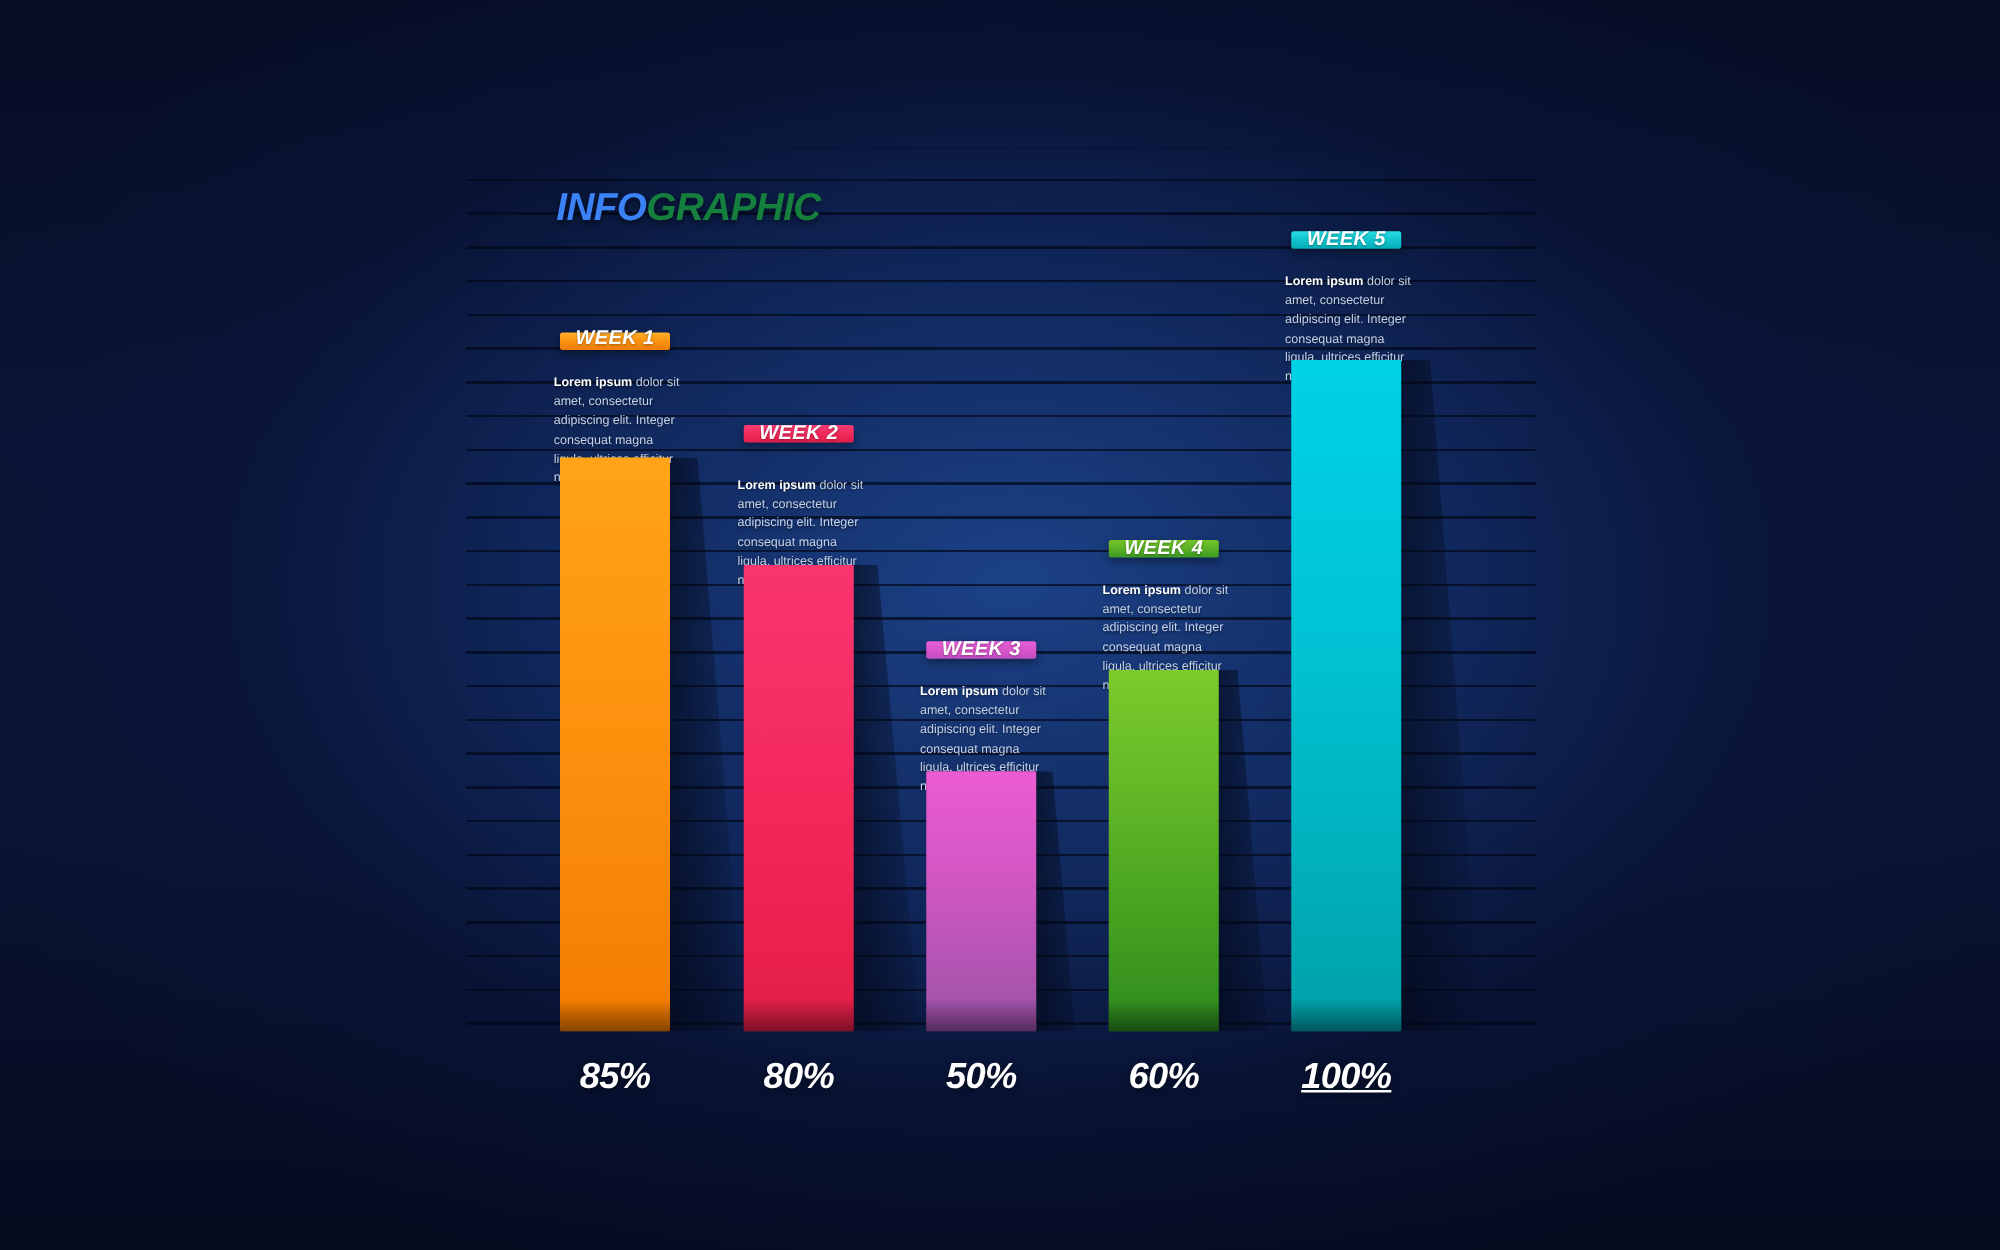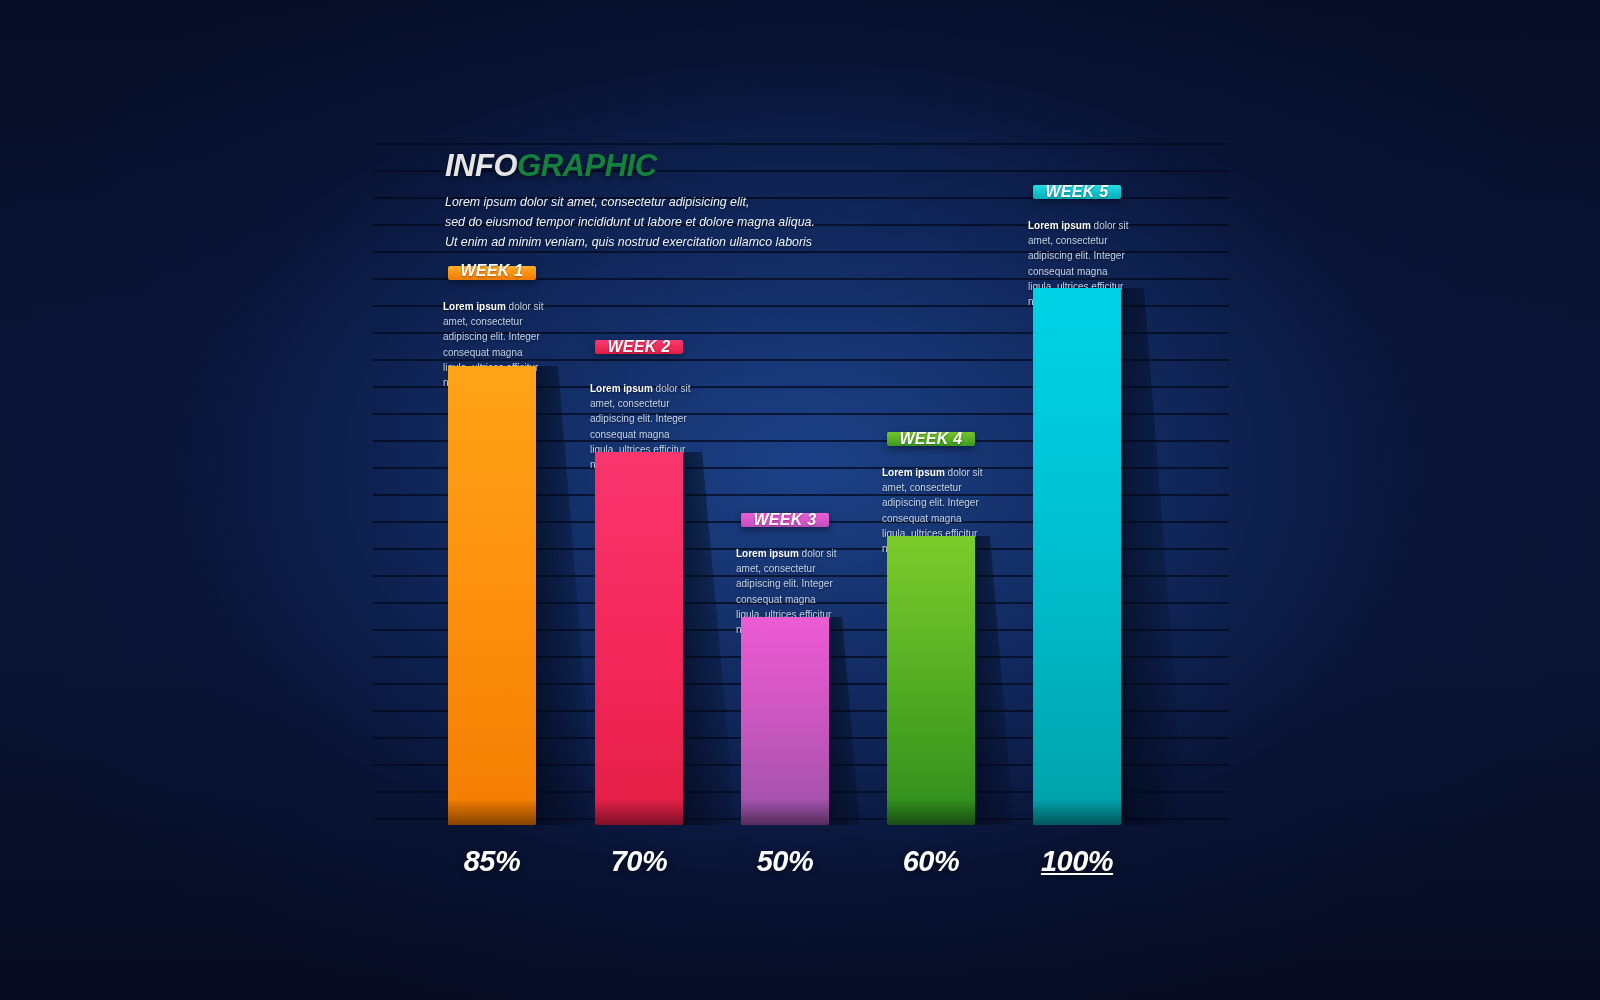--- a/index.html
+++ b/index.html
@@ -45,21 +45,21 @@
   }
 
   
   #header { position:absolute; left:445px; top:150px; width:560px; }
   #title {
     font-size:31px; font-weight:bold; font-style:italic;
     letter-spacing:-0.5px; line-height:1.05;
     text-shadow:0 2px 5px rgba(0,0,0,0.55);
     white-space:nowrap;
   }
-  #title .w { color:#e5e5e5; }
+  #title .w { color:#3b82f6; }
   #title .b { color:#15803d; }
   #subtitle {
     margin-top:9px;
     font-size:12.4px; font-style:italic; font-weight:normal;
     color:#eef3fb; line-height:1.62;
     text-shadow:0 1px 3px rgba(0,0,0,0.55);
     white-space:nowrap;
   }
 
   
@@ -113,25 +113,20 @@
 </head>
 <body>
 
 <div id="stage">
   <div id="stage-fallback"></div>
   <div id="glow"></div>
   <div id="grid"></div>
 
   <div id="header">
     <div id="title"><span class="w">INFO</span><span class="b">GRAPHIC</span></div>
-    <div id="subtitle">
-      <div>Lorem ipsum dolor sit amet, consectetur adipisicing elit,</div>
-      <div>sed do eiusmod tempor incididunt ut labore et dolore magna aliqua.</div>
-      <div>Ut enim ad minim veniam, quis nostrud exercitation ullamco laboris</div>
-    </div>
   </div>
 
   <div class="col">
     <div class="shadow" style="left:536px; top:366px; width:60px; height:459px;
                 clip-path:polygon(0 0, 22px 0, 60px 459px, 0 459px);"></div>
     <div class="badge" style="left:448px; top:266px;
                 background:linear-gradient(180deg,#FFAF2B 0%,#FB9412 45%,#F07C05 100%);align-items:flex-end;">
       <span>WEEK 1</span>
     </div>
     <div class="desc" style="left:443px; top:299px;">
@@ -147,21 +142,21 @@
                 clip-path:polygon(0 0, 20px 0, 54px 373px, 0 373px);"></div>
     <div class="badge" style="left:595px; top:340px;
                 background:linear-gradient(180deg,#F63C74 0%,#F22B5C 48%,#E01E48 100%);">
       <span>WEEK 2</span>
     </div>
     <div class="desc" style="left:590px; top:381px;">
       <b>Lorem ipsum </b><span>dolor sit amet, consectetur adipiscing elit. Integer consequat magna ligula, ultrices efficitur nisi tem</span>
     </div>
     <div class="bar" style="left:595px; top:452px; height:373px;
                 background:linear-gradient(180deg,#F9356E 0%,#F42A5E 45%,#EC2350 75%,#E31E46 100%);"></div>
-    <div class="pct" style="left:574px; top:845px;">70%</div>
+    <div class="pct" style="left:574px; top:845px;">80%</div>
   </div>
 
   <div class="col">
     <div class="shadow" style="left:828px; top:617px; width:46px; height:208px;
                 clip-path:polygon(0 0, 14px 0, 32px 208px, 0 208px);"></div>
     <div class="badge" style="left:741px; top:513px;
                 background:linear-gradient(180deg,#E85FD6 0%,#DB56CB 45%,#C14FC0 100%);">
       <span>WEEK 3</span>
     </div>
     <div class="desc" style="left:736px; top:546px;">

